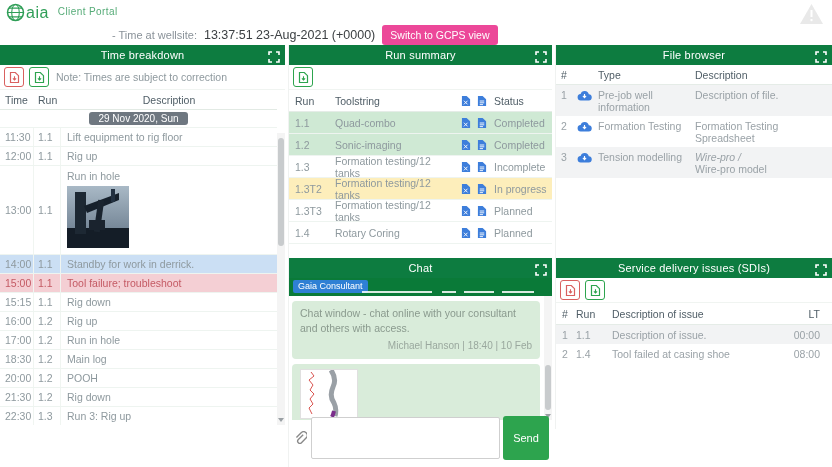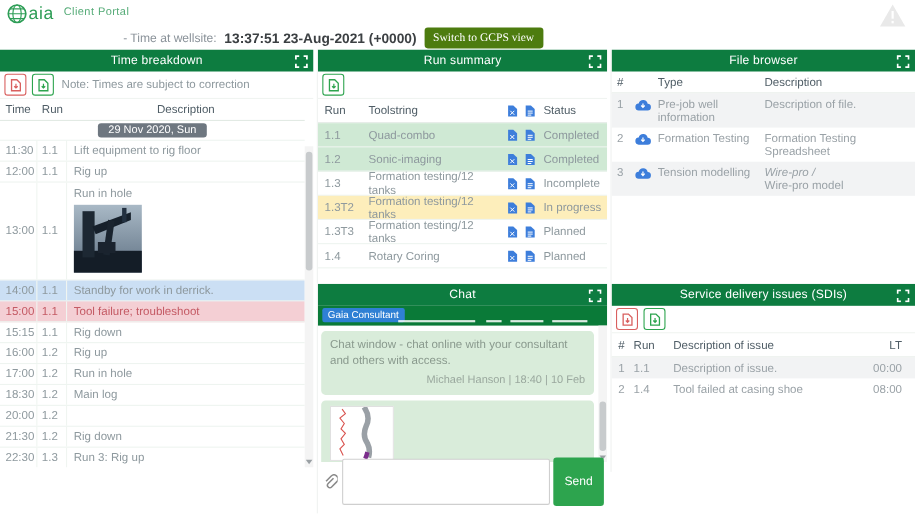--- a/index.html
+++ b/index.html
@@ -6,23 +6,23 @@
   html,body{width:832px;height:467px;background:#fff;font-family:"Liberation Sans",sans-serif;}
   #app{position:relative;width:832px;height:467px;background:#fff;overflow:hidden;color:#8e999e;}
 
   
   .topbar{position:absolute;left:0;top:0;width:832px;height:45px;background:#fff;}
   .logo{position:absolute;left:6px;top:3px;display:flex;align-items:flex-start;}
   .logo .word{font-size:16px;color:#2f9e57;letter-spacing:.5px;margin-left:1px;line-height:19px;}
   .logo .sub{font-size:10px;color:#55ab77;margin-left:9px;margin-top:3px;letter-spacing:.4px;}
   .timebar{position:absolute;left:112px;top:25px;display:flex;align-items:center;gap:7px;}
   .timebar .lbl{font-size:11px;color:#8a9299;}
-  .timebar .val{font-size:12.5px;color:#3c4043;font-weight:bold;}
-  .btn-green{background:#4d7c0f;color:#fff;border:none;border-radius:3px;font-size:10.5px;
-             padding:4px 8px;font-family:Liberation Serif, serif;cursor:pointer;}
+  .timebar .val{font-size:12.5px;color:#3c4043;font-weight:normal;}
+  .btn-green{background:#ec4899;color:#fff;border:none;border-radius:3px;font-size:10.5px;
+             padding:4px 8px;font-family:Liberation Sans, sans-serif;cursor:pointer;}
   .warn{position:absolute;right:8px;top:3px;opacity:.75;}
 
   
   .panel{position:absolute;background:#fff;overflow:hidden;}
   .p-time{left:0;top:45px;width:285px;height:380px;}
   .p-runs{left:288px;top:45px;width:264px;height:213px;border-left:1px solid #f0f2f1;}
   .p-chat{left:288px;top:258px;width:264px;height:209px;border-left:1px solid #f0f2f1;}
   .p-files{left:555px;top:45px;width:277px;height:213px;border-left:1px solid #f0f2f1;}
   .p-sdi{left:555px;top:258px;width:277px;height:171px;border-left:1px solid #f0f2f1;}
 
@@ -235,20 +235,21 @@
       <div class="c-desc">Run in hole</div>
     </div>
     <div class="tb-row">
       <div class="c-time">18:30</div>
       <div class="c-run">1.2</div>
       <div class="c-desc">Main log</div>
     </div>
     <div class="tb-row">
       <div class="c-time">20:00</div>
       <div class="c-run">1.2</div>
+      <div class="c-desc">POOH</div>
     </div>
     <div class="tb-row">
       <div class="c-time">21:30</div>
       <div class="c-run">1.2</div>
       <div class="c-desc">Rig down</div>
     </div>
     <div class="tb-row">
       <div class="c-time">22:30</div>
       <div class="c-run">1.3</div>
       <div class="c-desc">Run 3: Rig up</div>

